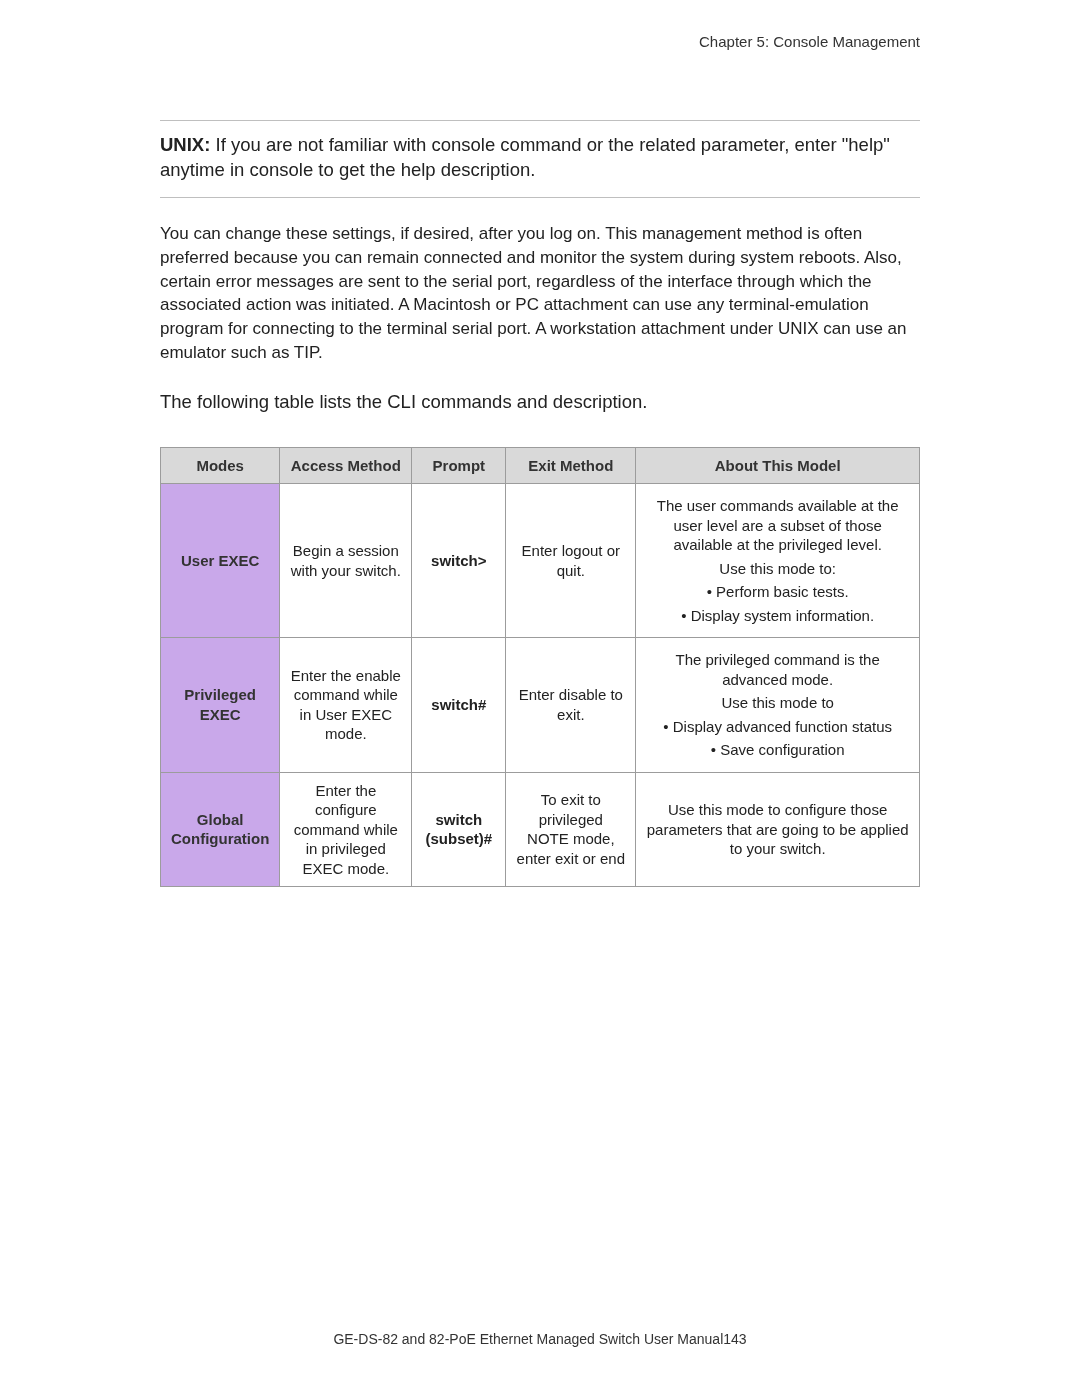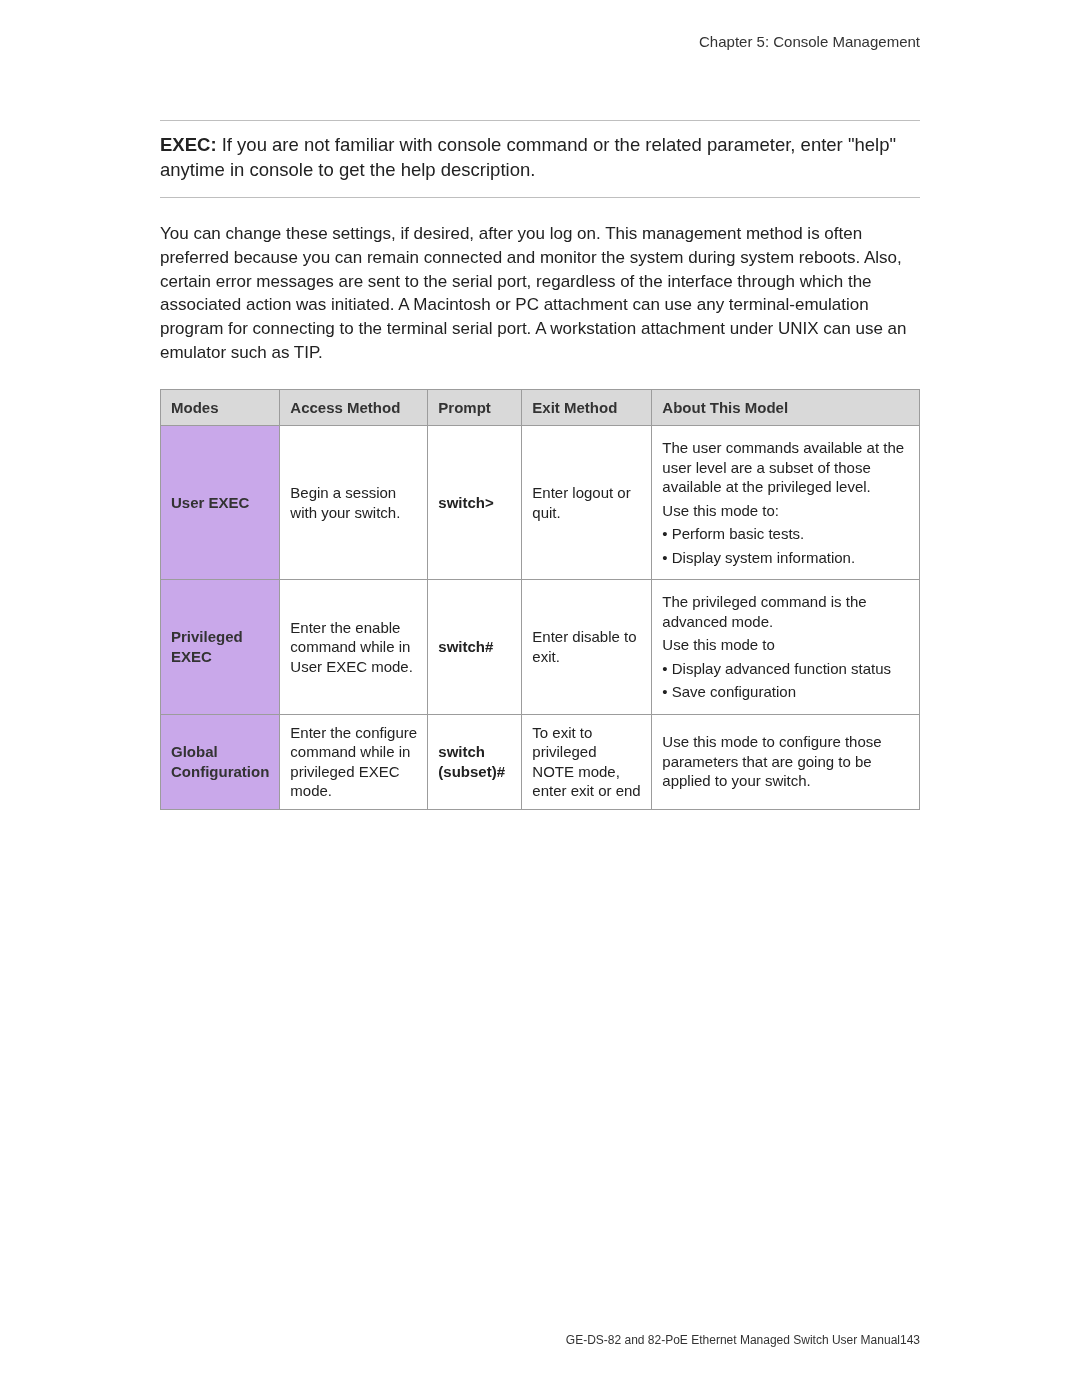--- a/index.html
+++ b/index.html
@@ -44,66 +44,67 @@
   }
   table.cli {
     border-collapse: collapse;
     width: 100%;
     font-size: 15px;
     line-height: 1.3;
   }
   table.cli th, table.cli td {
     border: 1px solid #9c9c9c;
     padding: 8px 10px;
-    text-align: left;
+    text-align: center;
     vertical-align: middle;
   }
   table.cli th {
     background: #d9d9d9;
     font-weight: 700;
     color: #333;
   }
   td.mode {
     background: #c9a8ea;
     font-weight: 700;
     color: #333;
     width: 118px;
   }
-  td.access { width: 148px; }
+  td.access { width: 132px; }
   td.prompt { width: 94px; font-weight: 700; }
   td.exit { width: 130px; }
   td.about { width: auto; }
   td.about p { margin: 4px 0; }
   td.about ul { list-style: none; padding: 0; margin: 4px 0; }
   td.about li { margin: 4px 0; }
   .footer {
     position: absolute;
     left: 160px;
     right: 160px;
     bottom: 50px;
-    font-size: 12px;
+    font-size: 14px;
     color: #333;
     display: flex;
-    justify-content: flex-end;
+    justify-content: center;
   }
 </style>
 </head>
 <body>
 
 <div class="page">
 
   <div class="chapter">Chapter 5: Console Management</div>
 
   <div class="note-box">
-    <b>EXEC:</b><span> If you are not familiar with console command or the related parameter, enter "help" anytime in console to get the help description.</span>
+    <b>UNIX:</b><span> If you are not familiar with console command or the related parameter, enter "help" anytime in console to get the help description.</span>
   </div>
 
   <p class="para">You can change these settings, if desired, after you log on. This management method is often preferred because you can remain connected and monitor the system during system reboots. Also, certain error messages are sent to the serial port, regardless of the interface through which the associated action was initiated. A Macintosh or PC attachment can use any terminal-emulation program for connecting to the terminal serial port. A workstation attachment under UNIX can use an emulator such as TIP.</p>
 
 
+  <p class="table-intro">The following table lists the CLI commands and description.</p>
 
   <table class="cli">
     <thead>
       <tr>
         <th>Modes</th>
         <th>Access Method</th>
         <th>Prompt</th>
         <th>Exit Method</th>
         <th>About This Model</th>
       </tr>

